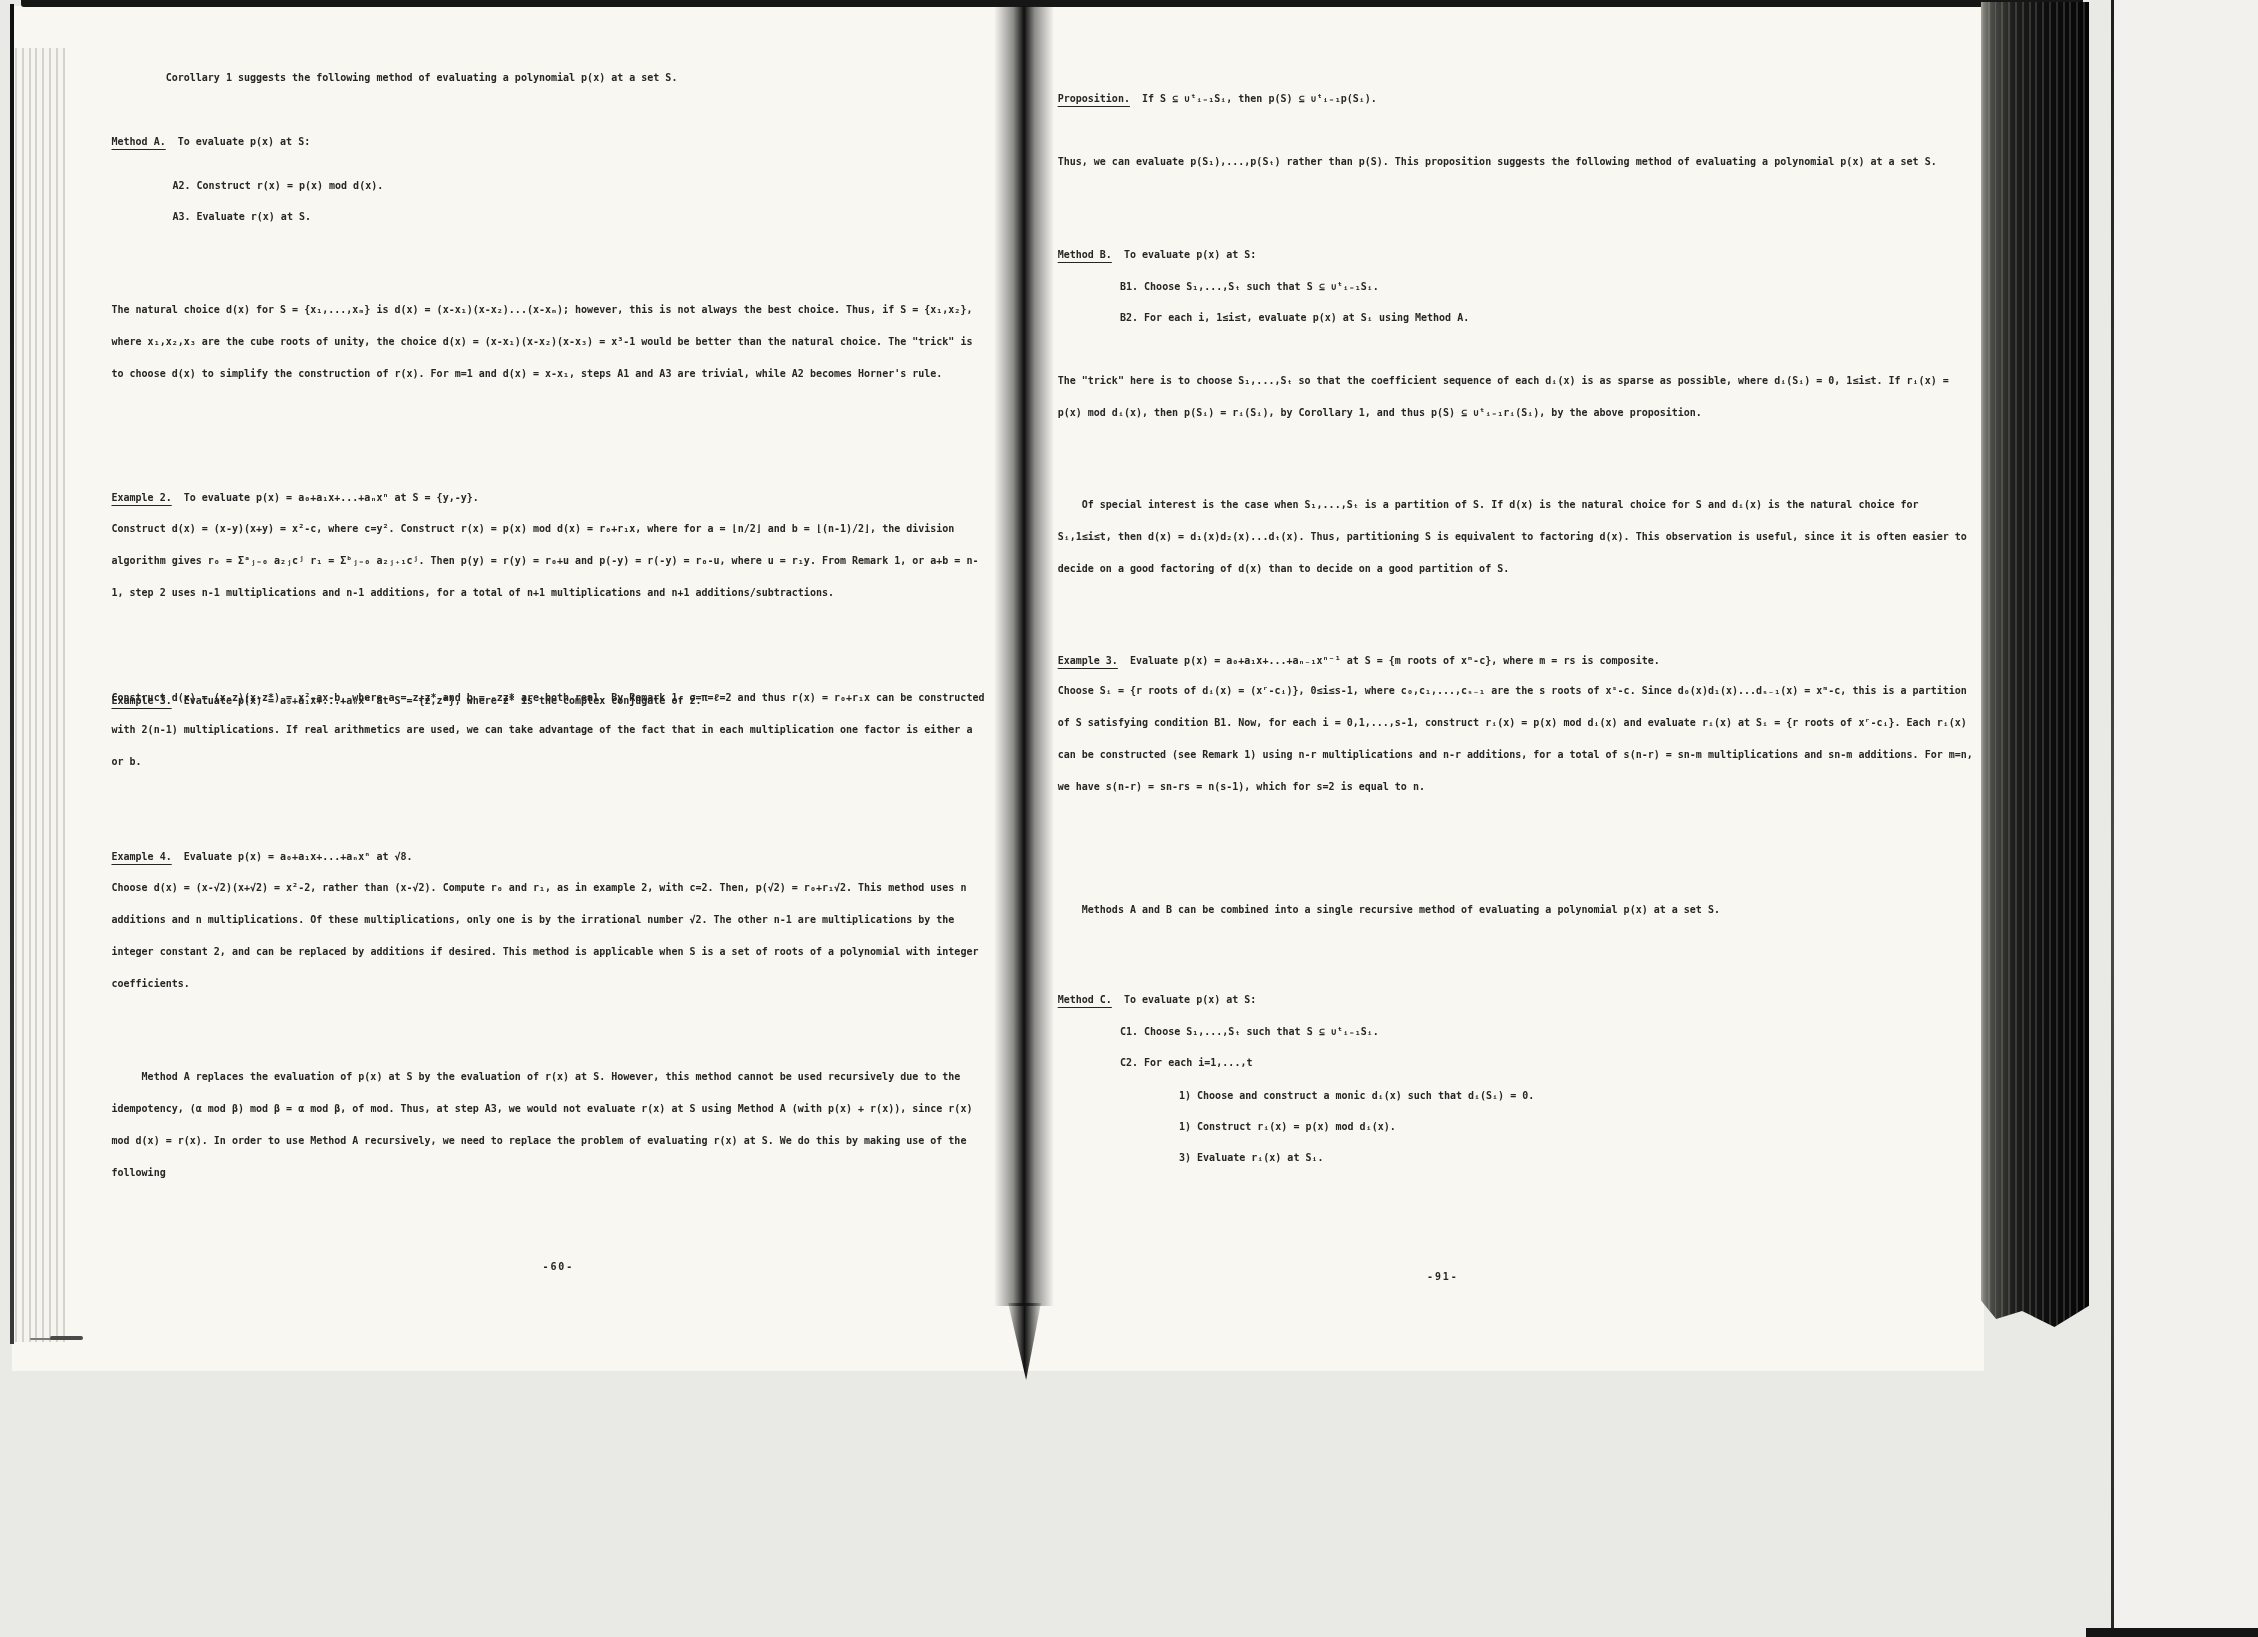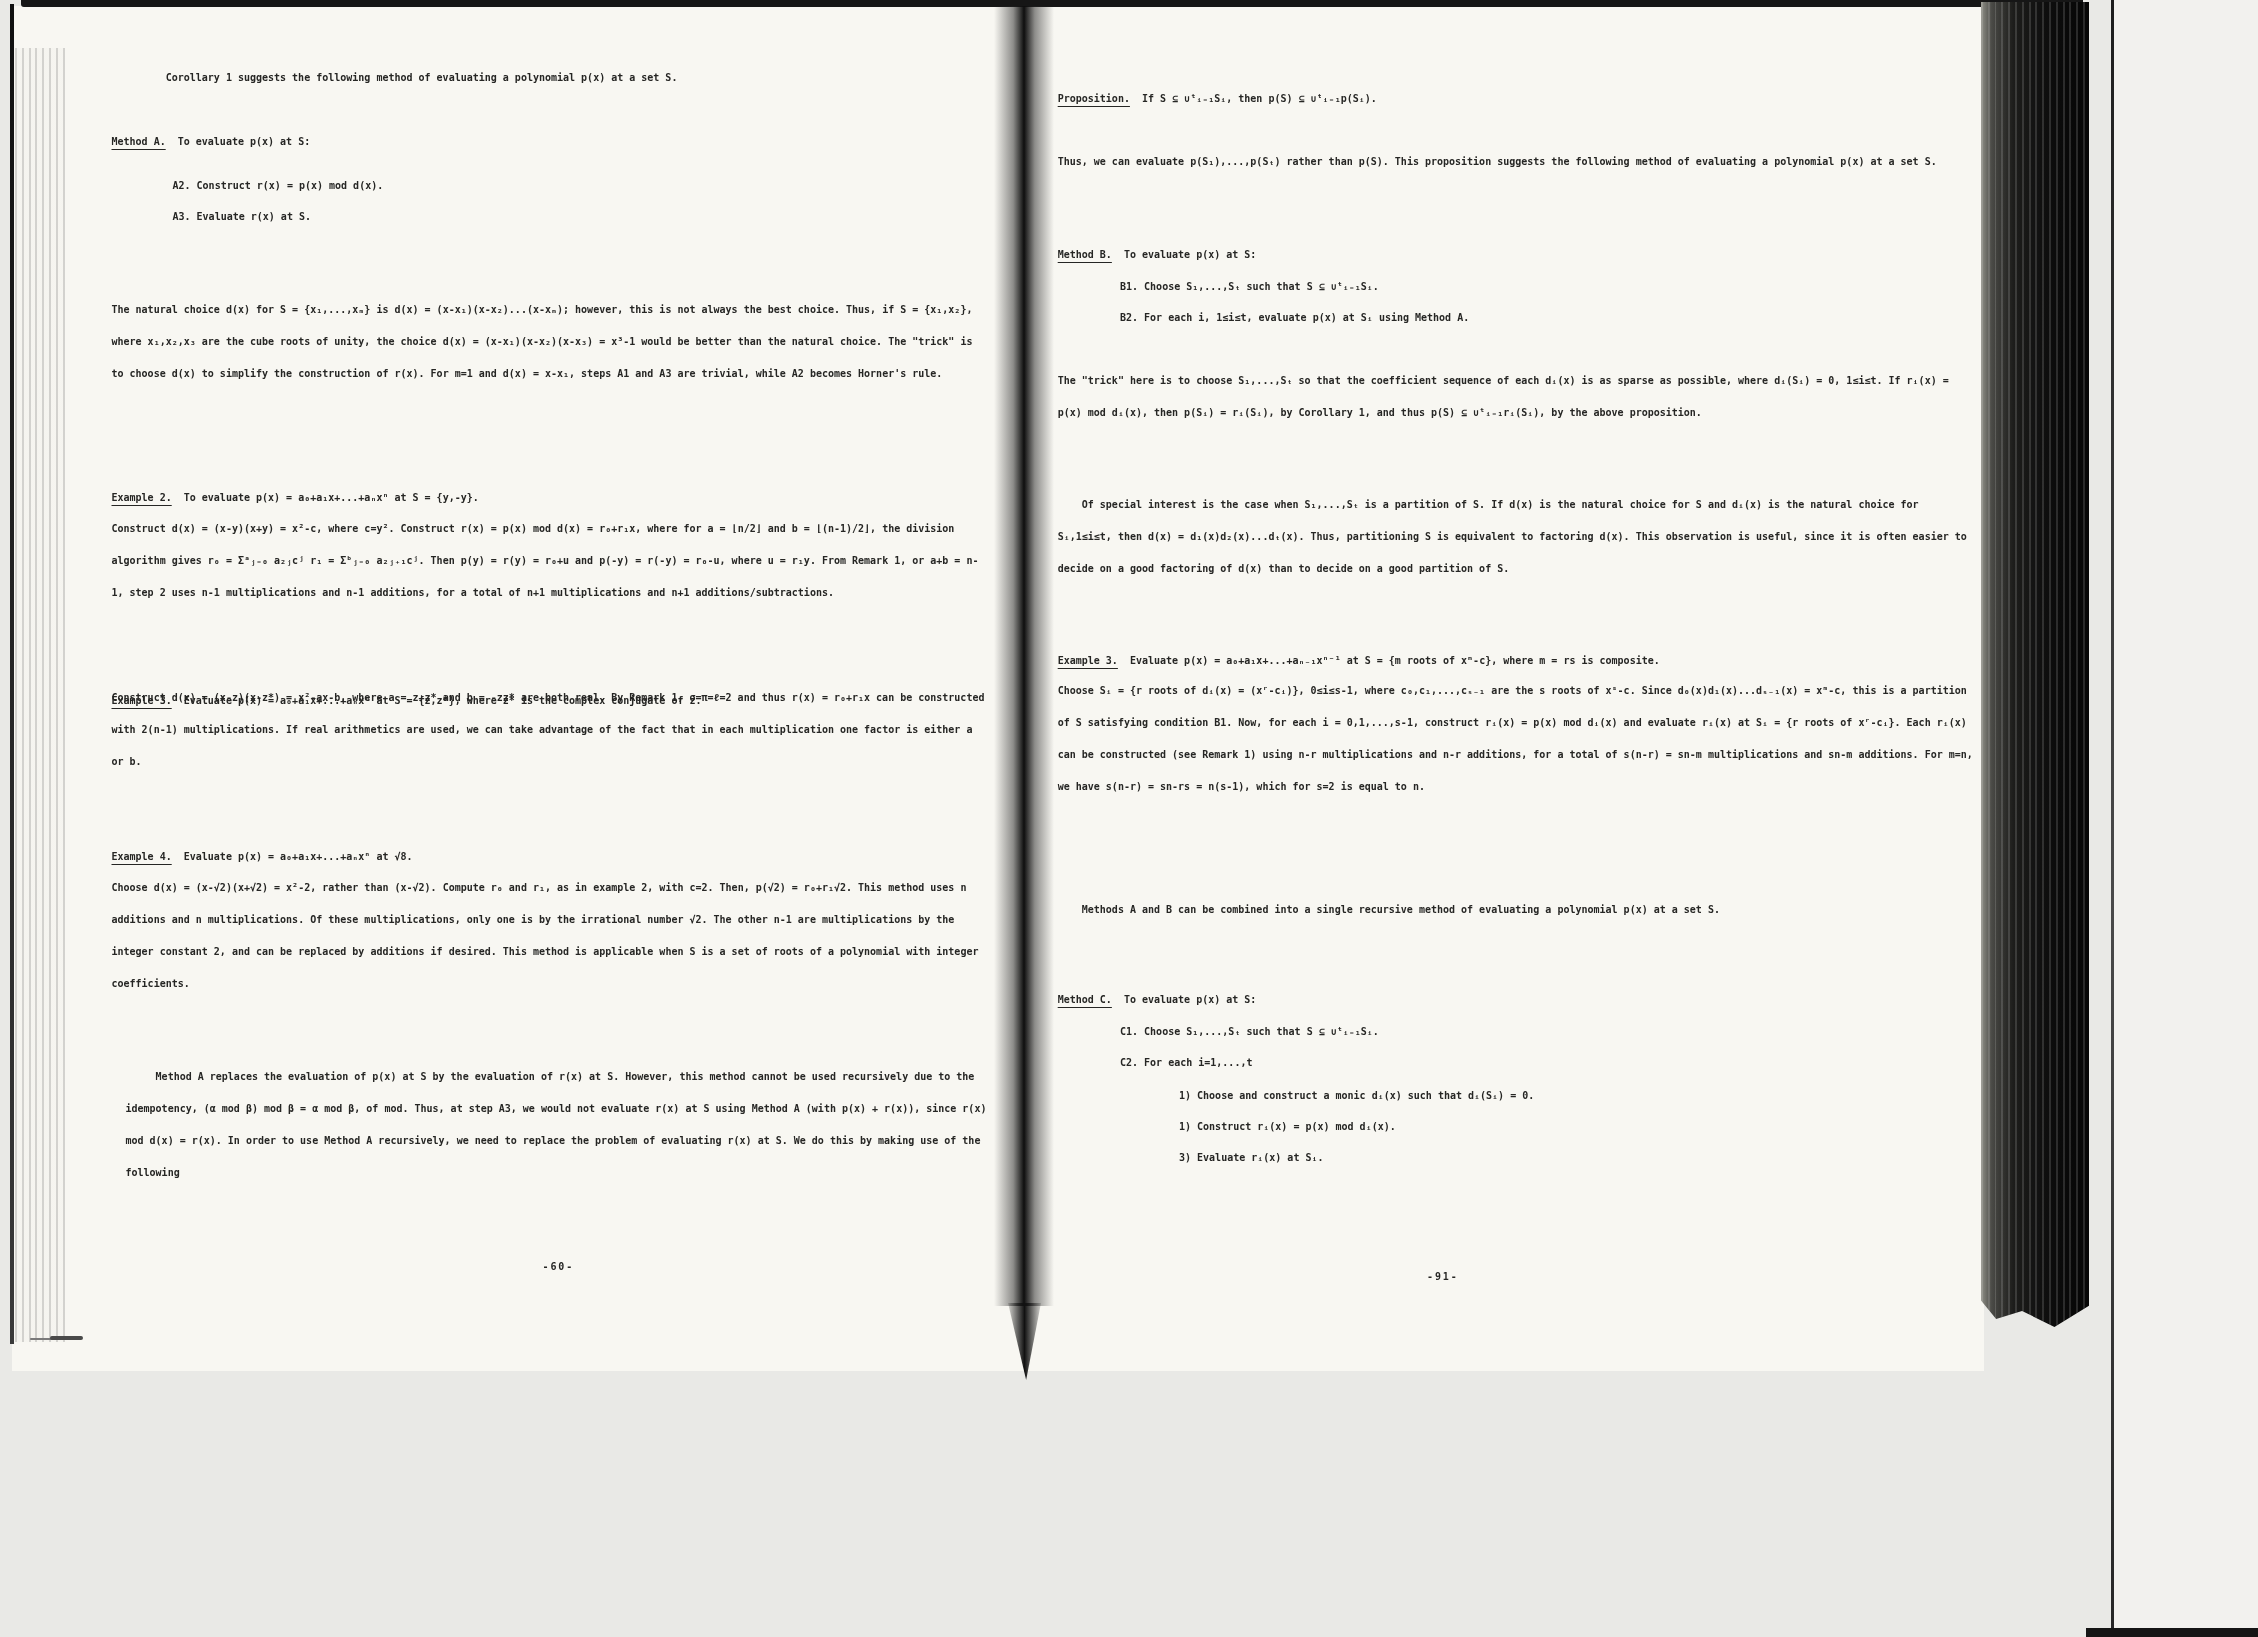--- a/index.html
+++ b/index.html
@@ -66,21 +66,21 @@
   .lp{left:13.5px;width:994px;}
   .rp{left:1050px;width:933px;}
   .blk{position:absolute;margin:0;}
   .lp .blk{left:98px;width:875px;}
   .rp .blk{left:7.7px;width:919px;}
   .lp .steps{left:159px;width:813px;}
   .rp .steps{left:70px;width:857px;}
   .rp .substeps{left:129px;width:798px;}
   .steps p,.substeps p{margin:0;line-height:31px;}
   .indent4{text-indent:4ch;}
-  .indent5{text-indent:5ch;margin-left:14px;}
+  .indent5{text-indent:5ch;}
   .indent9{text-indent:9ch;}
   .lbl{text-decoration:underline;text-underline-offset:3.9px;}
   .ttl{margin-left:2ch;text-align:center;}
   .pagenum{position:absolute;width:116px;margin:0;letter-spacing:1.9px;}
   .lp .pagenum{left:529px;top:1251px;}
   .rp .pagenum{left:377px;top:1261px;}
 </style>
 </head>
 <body>
 

